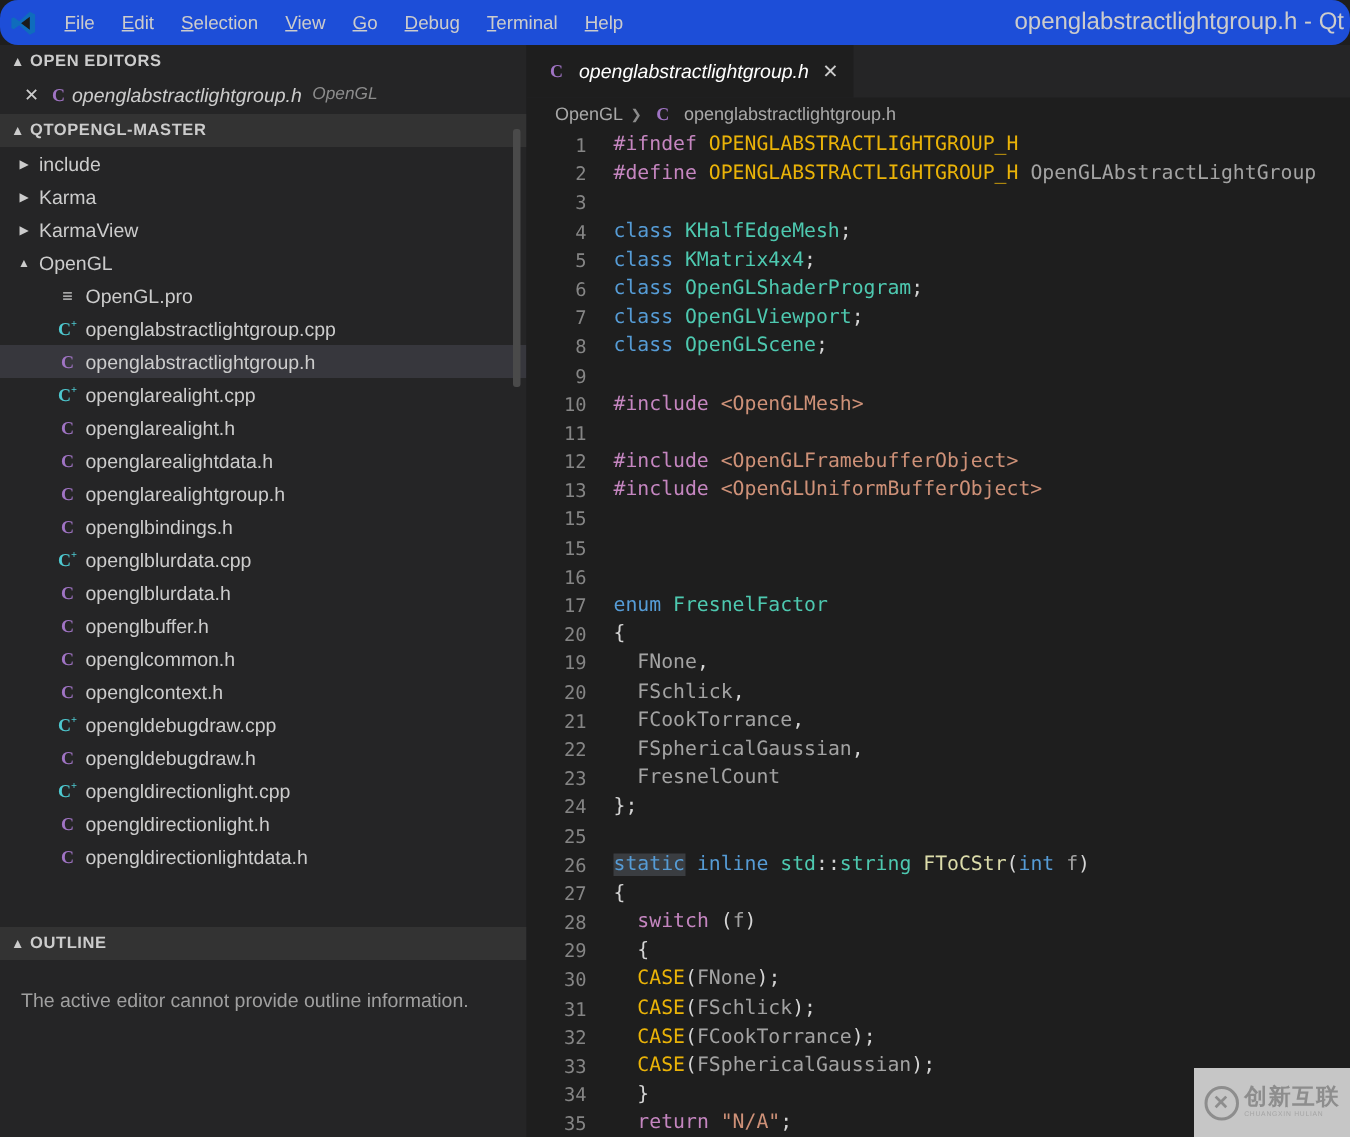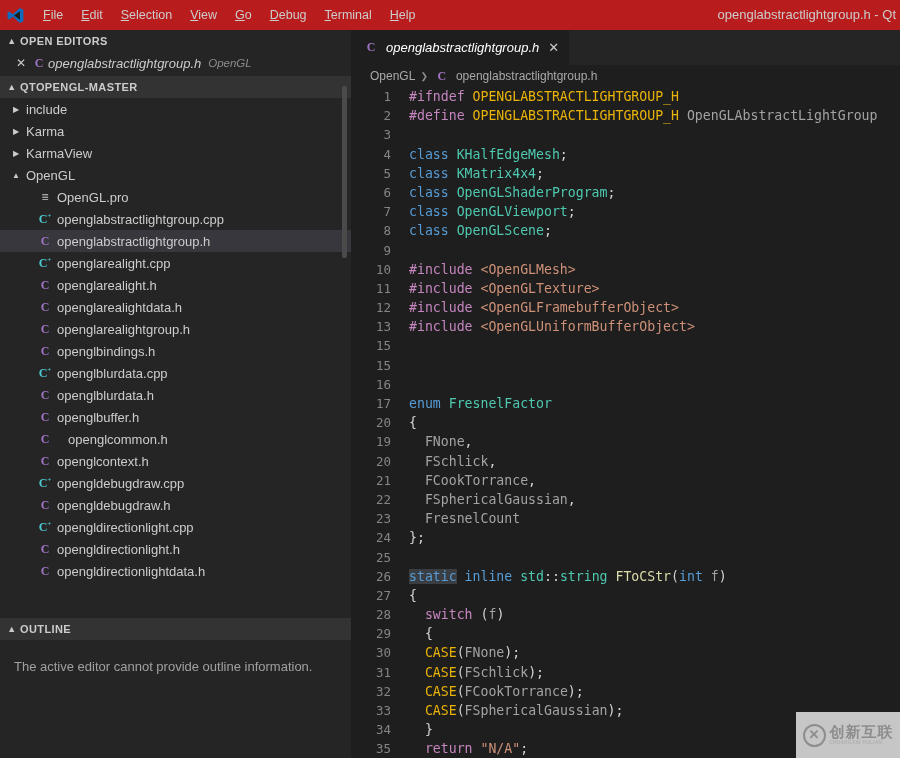--- a/index.html
+++ b/index.html
@@ -7,34 +7,35 @@
     width: 900px; height: 758px;
     background: #1e1e1e;
     font-family: "Liberation Sans", sans-serif;
     overflow: hidden;
   }
   #app { position: relative; width: 900px; height: 758px; display: flex; flex-direction: column; }
 
   
   .titlebar {
     height: 30px; flex: 0 0 30px;
-    background: #b91c1c;
+    background: #1d4ed8;
     display: flex; align-items: center;
     position: relative;
+    border-radius: 12px;
   }
   .vs-logo { width: 30px; height: 30px; display: flex; align-items: center; justify-content: center; }
   .menu { display: flex; align-items: center; height: 30px; margin-left: 4px; }
   .menu-item {
     color: #cccccc; font-size: 12.5px; padding: 0 9px; height: 30px;
     line-height: 30px; white-space: nowrap; cursor: default;
   }
   .menu-item .mn { text-decoration: underline; }
   .window-title {
     position: absolute; right: 0; top: 0; height: 30px; line-height: 30px;
-    color: #cccccc; font-size: 13px; white-space: nowrap; padding-right: 4px;
+    color: #cccccc; font-size: 16px; white-space: nowrap; padding-right: 4px;
   }
 
   
   .body { flex: 1; display: flex; min-height: 0; }
 
   
   .sidebar {
     width: 351px; flex: 0 0 351px; background: #252526;
     display: flex; flex-direction: column; position: relative; min-height: 0;
   }
@@ -255,21 +256,21 @@
             <span style="margin-left: 3px;">openglblurdata.h</span>
           </div>
           <div class="tree-row" style="padding-left: 20px;">
             <span class="tree-arrow empty">·</span>
             <span class="file-icon ic-h">C</span>
             <span style="margin-left: 3px;">openglbuffer.h</span>
           </div>
           <div class="tree-row" style="padding-left: 20px;">
             <span class="tree-arrow empty">·</span>
             <span class="file-icon ic-h">C</span>
-            <span style="margin-left: 14px;">openglcommon.h</span>
+            <span style="margin-left: 3px;">openglcommon.h</span>
           </div>
           <div class="tree-row" style="padding-left: 20px;">
             <span class="tree-arrow empty">·</span>
             <span class="file-icon ic-h">C</span>
             <span style="margin-left: 3px;">openglcontext.h</span>
           </div>
           <div class="tree-row" style="padding-left: 20px;">
             <span class="tree-arrow empty">·</span>
             <span class="file-icon ic-cpp">C<sup style="font-size: 7px;">+</sup></span>
             <span style="margin-left: 3px;">opengldebugdraw.cpp</span>
@@ -327,21 +328,21 @@
           <div class="line"><span class="ln">1</span><span class="lc"><span class="t-pp">#ifndef </span><span class="t-macro">OPENGLABSTRACTLIGHTGROUP_H</span></span></div>
           <div class="line"><span class="ln">2</span><span class="lc"><span class="t-pp">#define </span><span class="t-macro">OPENGLABSTRACTLIGHTGROUP_H</span><span class="t-plain"> </span><span class="t-var">OpenGLAbstractLightGroup</span></span></div>
           <div class="line"><span class="ln">3</span><span class="lc"></span></div>
           <div class="line"><span class="ln">4</span><span class="lc"><span class="t-kw">class </span><span class="t-type">KHalfEdgeMesh</span><span class="t-punct">;</span></span></div>
           <div class="line"><span class="ln">5</span><span class="lc"><span class="t-kw">class </span><span class="t-type">KMatrix4x4</span><span class="t-punct">;</span></span></div>
           <div class="line"><span class="ln">6</span><span class="lc"><span class="t-kw">class </span><span class="t-type">OpenGLShaderProgram</span><span class="t-punct">;</span></span></div>
           <div class="line"><span class="ln">7</span><span class="lc"><span class="t-kw">class </span><span class="t-type">OpenGLViewport</span><span class="t-punct">;</span></span></div>
           <div class="line"><span class="ln">8</span><span class="lc"><span class="t-kw">class </span><span class="t-type">OpenGLScene</span><span class="t-punct">;</span></span></div>
           <div class="line"><span class="ln">9</span><span class="lc"></span></div>
           <div class="line"><span class="ln">10</span><span class="lc"><span class="t-pp">#include </span><span class="t-str">&lt;OpenGLMesh&gt;</span></span></div>
-          <div class="line"><span class="ln">11</span><span class="lc"><span class="t-pp">#include </span><span class="t-str">&lt;OpenGLTexture&gt;</span></span></div>
+          <div class="line"><span class="ln">11</span></div>
           <div class="line"><span class="ln">12</span><span class="lc"><span class="t-pp">#include </span><span class="t-str">&lt;OpenGLFramebufferObject&gt;</span></span></div>
           <div class="line"><span class="ln">13</span><span class="lc"><span class="t-pp">#include </span><span class="t-str">&lt;OpenGLUniformBufferObject&gt;</span></span></div>
           <div class="line"><span class="ln">15</span><span class="lc"></span></div>
           <div class="line"><span class="ln">15</span></div>
           <div class="line"><span class="ln">16</span><span class="lc"></span></div>
           <div class="line"><span class="ln">17</span><span class="lc"><span class="t-kw">enum </span><span class="t-type">FresnelFactor</span></span></div>
           <div class="line"><span class="ln">20</span><span class="lc"><span class="t-punct">{</span></span></div>
           <div class="line"><span class="ln">19</span><span class="lc"><span class="t-plain">  </span><span class="t-var">FNone</span><span class="t-punct">,</span></span></div>
           <div class="line"><span class="ln">20</span><span class="lc"><span class="t-plain">  </span><span class="t-var">FSchlick</span><span class="t-punct">,</span></span></div>
           <div class="line"><span class="ln">21</span><span class="lc"><span class="t-plain">  </span><span class="t-var">FCookTorrance</span><span class="t-punct">,</span></span></div>

